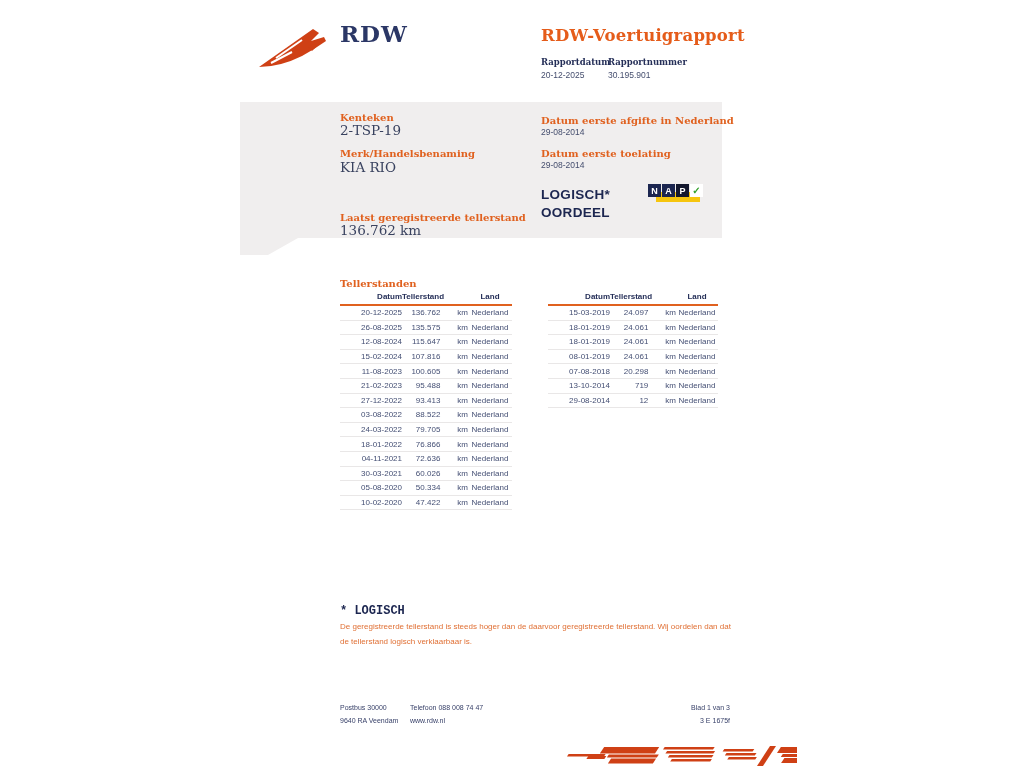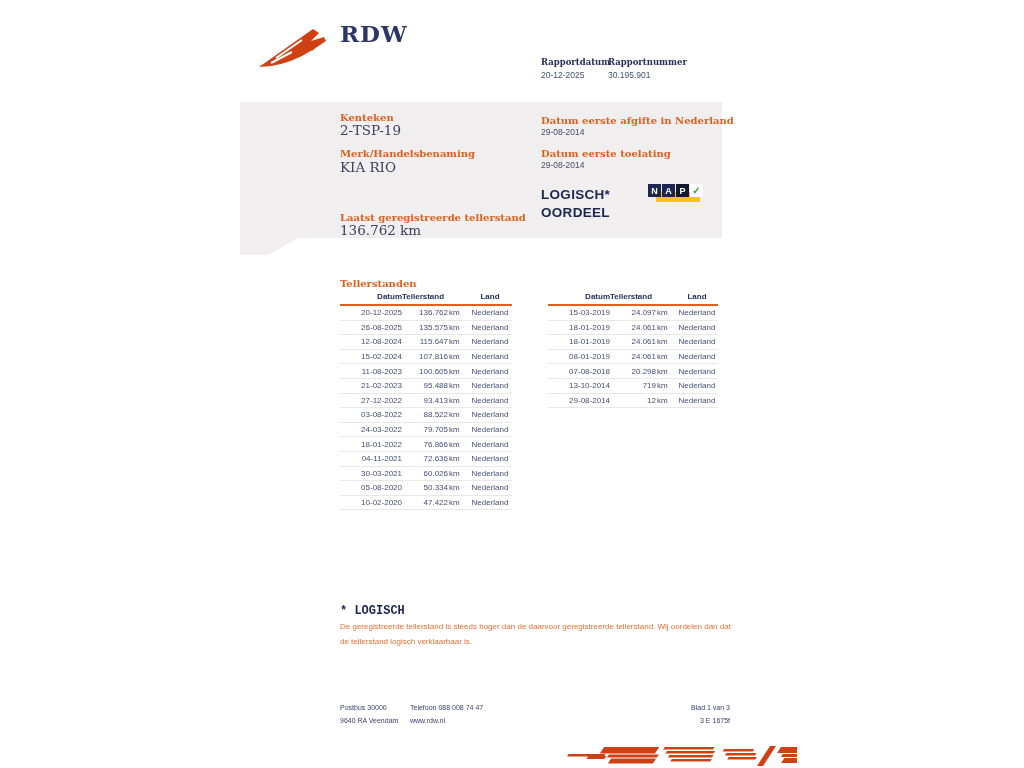--- a/index.html
+++ b/index.html
@@ -50,23 +50,23 @@
 
   
   .tbl-title{left:340px;top:278px}
   .tbl{position:absolute;top:291px;font-size:8px;color:#444f74;}
   .tbl-left{left:340px;width:172px}
   .tbl-right{left:548px;width:170px}
   .thead{display:flex;font-weight:700;color:#252f58;border-bottom:2px solid #e0611f;
          padding:1px 0 3px;}
   .trow{display:flex;align-items:center;height:13.6px;border-bottom:1px solid #e9e7e7;}
   .c-date{width:62px;text-align:right}
-  .c-val{width:66px;display:flex;}
+  .c-val{width:66px;display:flex;justify-content:flex-end}
   .c-val .num{width:46px;text-align:right}
-  .c-val .unit{padding-left:1px}
+  .c-val .unit{padding-left:17px}
   .h-val{width:66px;text-align:left}
   .c-land,.h-land{flex:1;text-align:center}
 
   
   .fn-title{position:absolute;left:340px;top:604px;font-weight:700;font-size:12px;color:#1c2650;font-family:Liberation Mono, monospace;}
   .fn-text{position:absolute;left:340px;top:620px;width:396px;font-size:8px;line-height:14.5px;
            color:#e07035;}
 
   
   .ft{position:absolute;top:701px;font-size:7px;color:#39426a;line-height:13px;}
@@ -82,20 +82,21 @@
 
 <div class="page">
 
   <svg class="logo-mark" viewBox="0 0 78 44">
     <path fill="#cf4015" d="M3 41 L57 3 L63 7 L55 15 L68 11 L70 15 L58 23 L46 30 Q24 41 3 41 Z"></path>
     <path stroke="#ffffff" stroke-width="2" fill="none" d="M20 32 L46 14"></path>
     <path stroke="#ffffff" stroke-width="2" fill="none" d="M15 37 L36 26"></path>
     <path fill="#cf4015" d="M52 20 L64 17 L56 25 Z"></path>
   </svg>
   <div class="wordmark">RDW</div>
+  <div class="doc-title">RDW-Voertuigrapport</div>
   <div class="meta-label mc1">Rapportdatum</div>
   <div class="meta-value mc1">20-12-2025</div>
   <div class="meta-label mc2">Rapportnummer</div>
   <div class="meta-value mc2">30.195.901</div>
 
   <div class="panel"></div>
   <div class="panel-notch"></div>
 
   <div class="flabel lbl-kenteken">Kenteken</div>
   <div class="fvalue val-kenteken">2-TSP-19</div>

